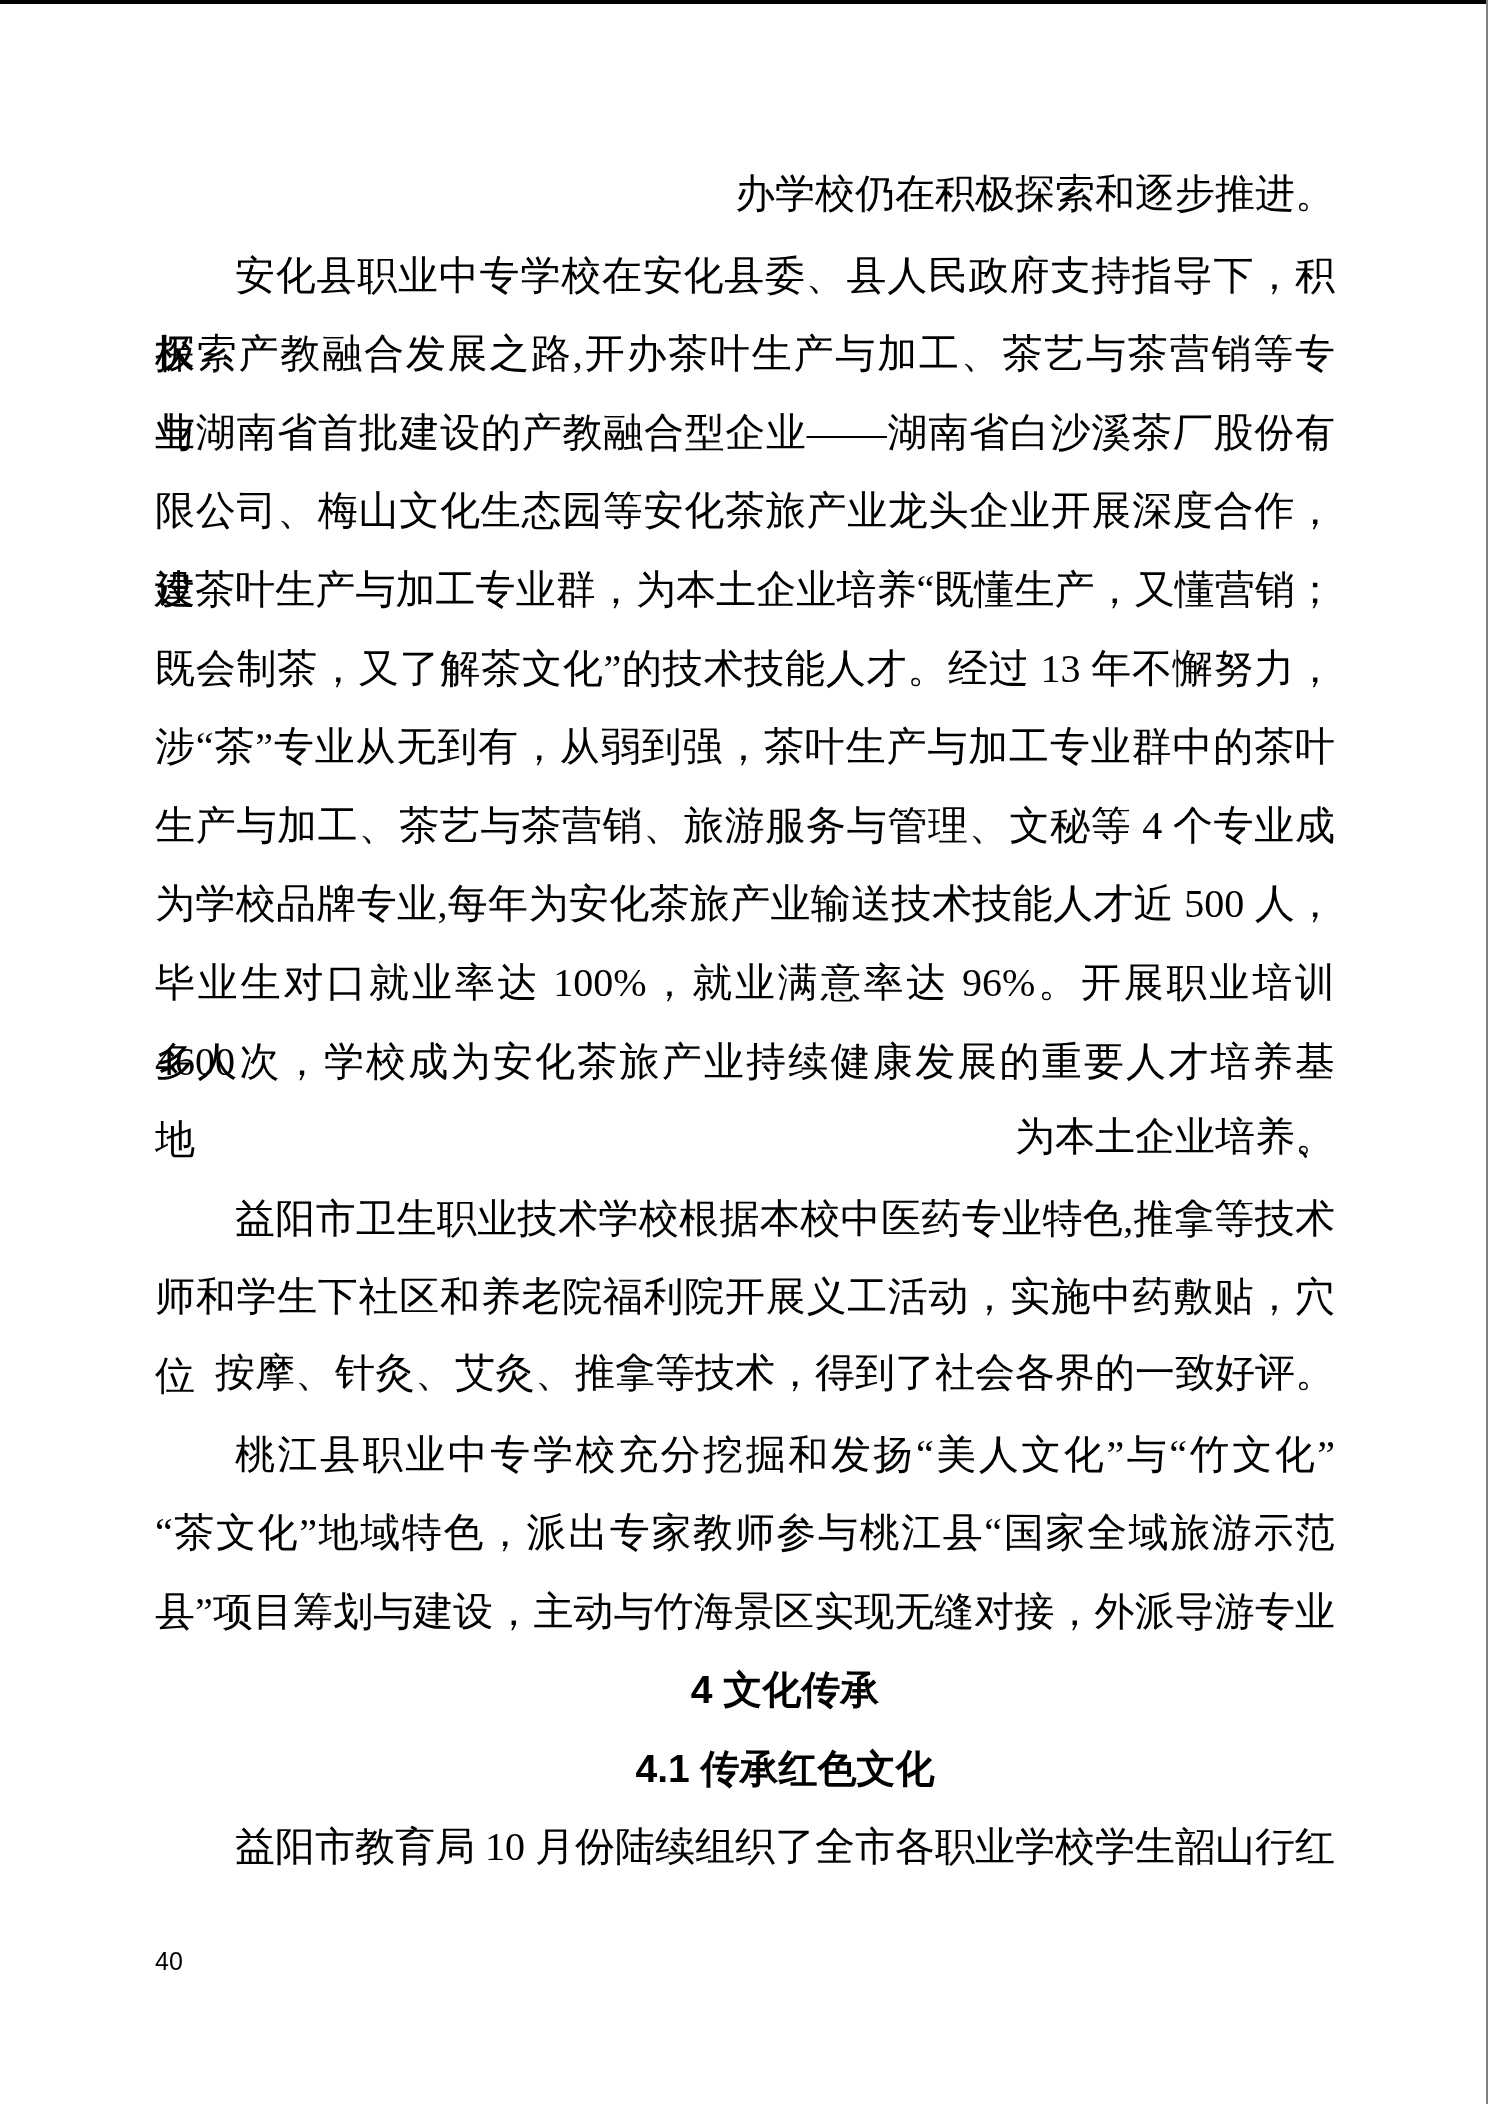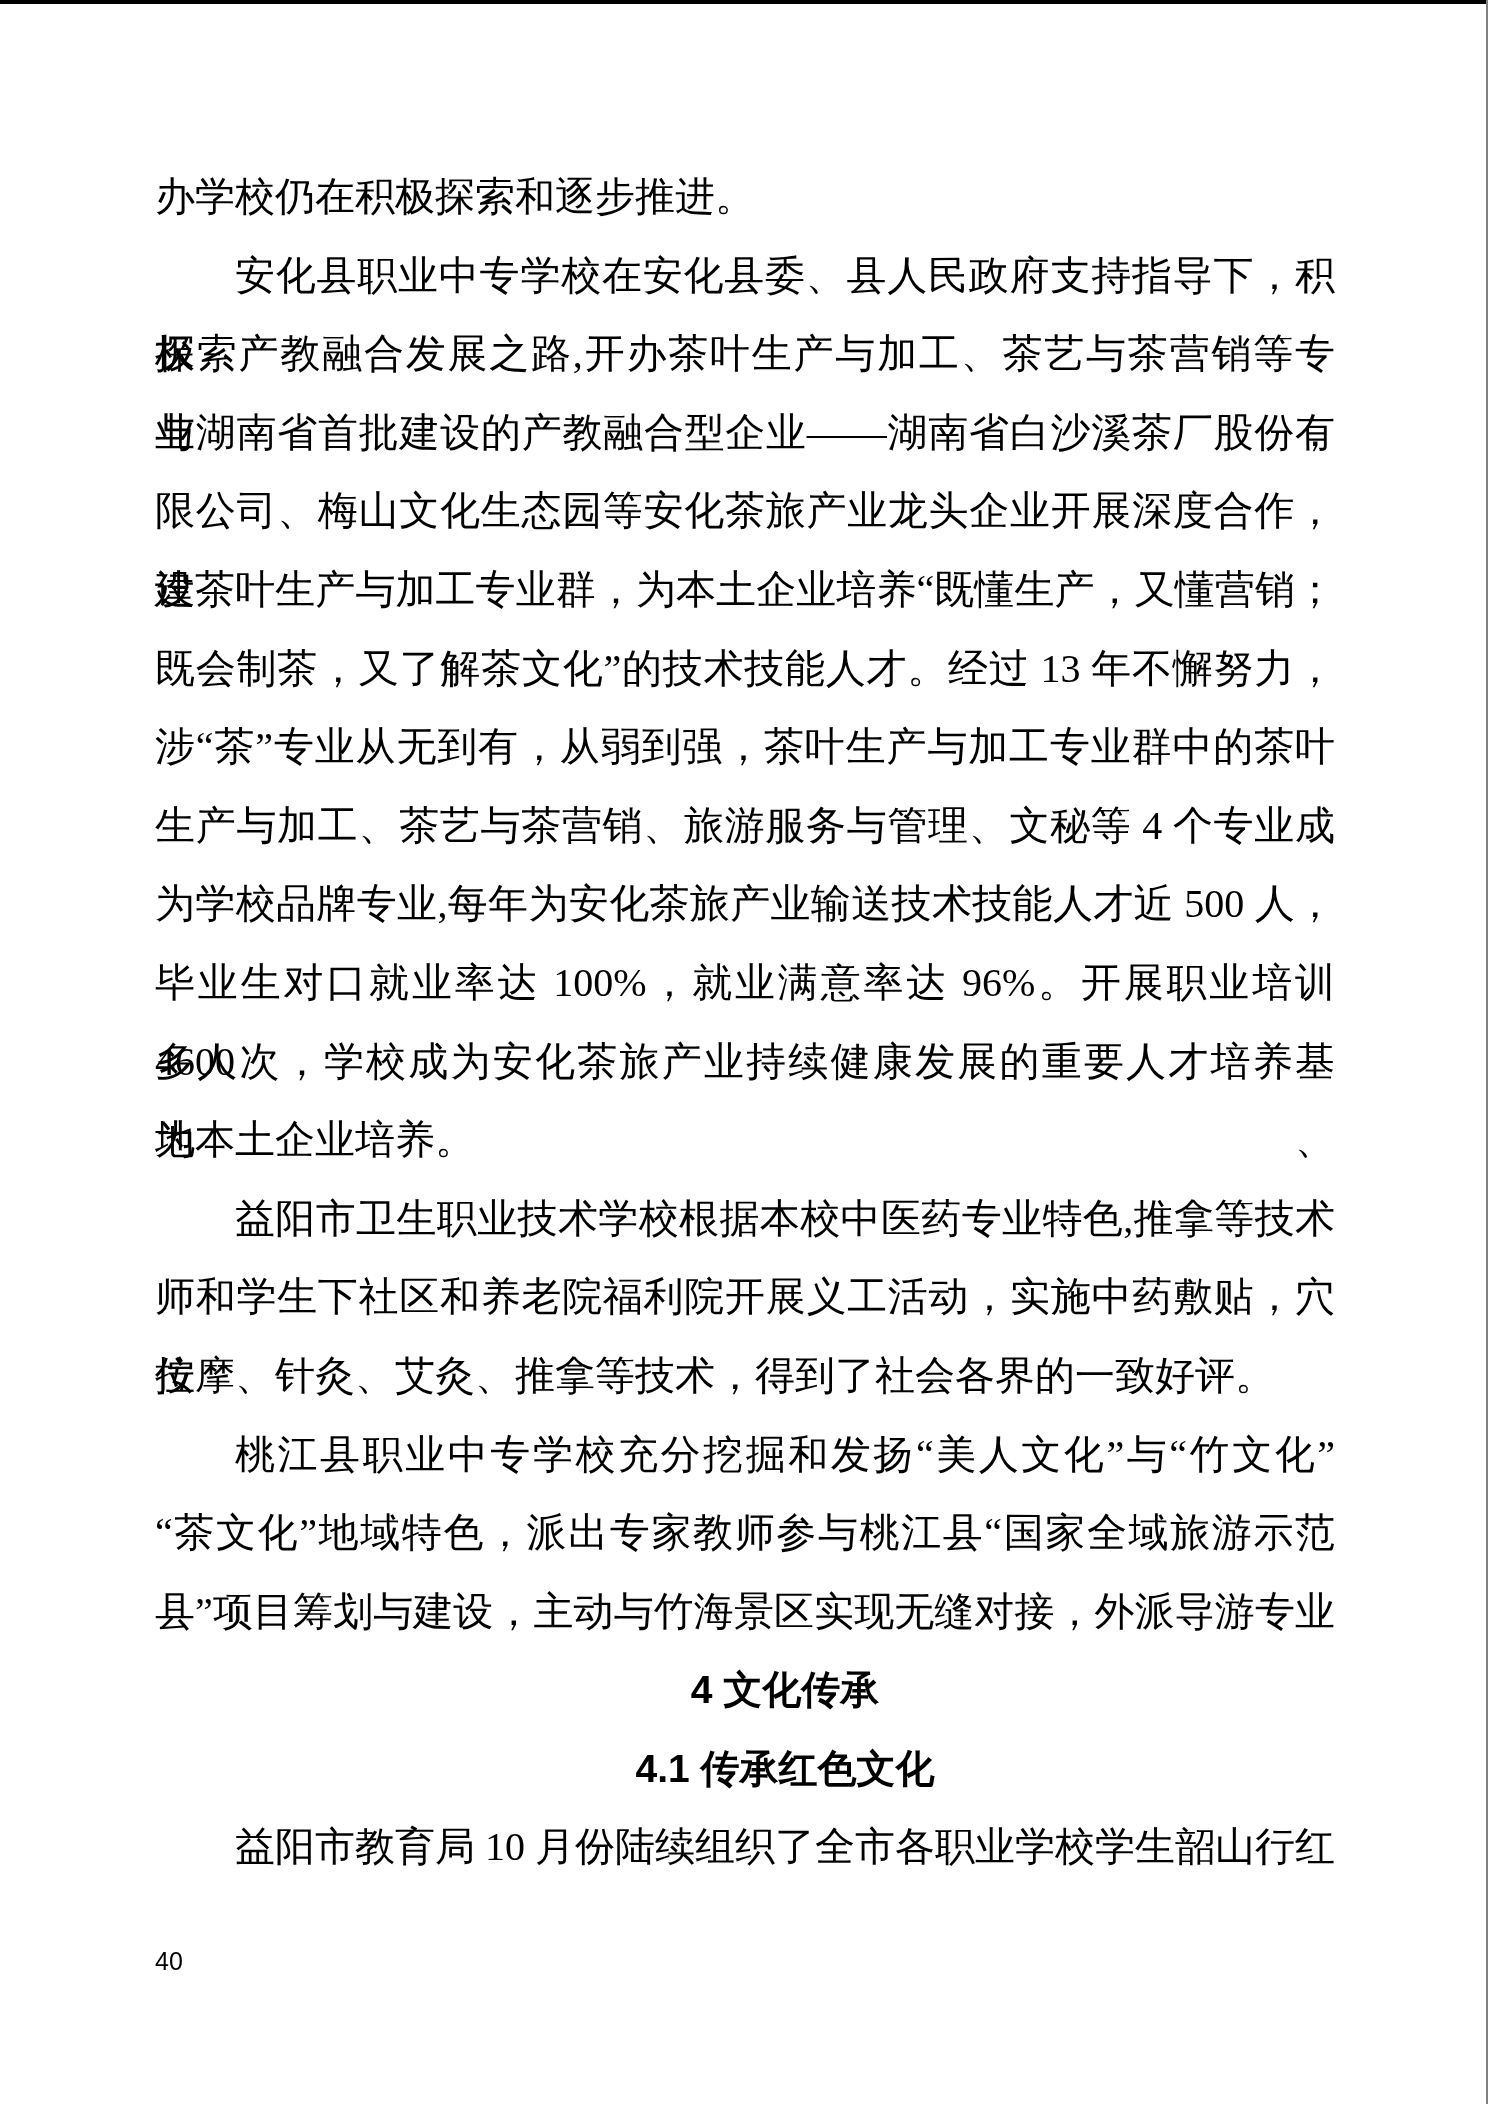--- a/index.html
+++ b/index.html
@@ -42,21 +42,22 @@
   .l-justify {
     text-align: justify;
     text-align-last: justify;
   }
   .l-indent-justify {
     text-align: justify;
     text-align-last: justify;
     text-indent: 80px;
   }
   .l-end {
-    text-align: left;
+    text-align: right;
+    font-family: Liberation Mono, monospace;
   }
   .l-heading {
     text-align: center;
     text-indent: 80px;
     font-family: "Liberation Sans", "DejaVu Sans", sans-serif;
     font-weight: bold;
     font-size: 39px;
   }
   .page-number {
     position: absolute;

